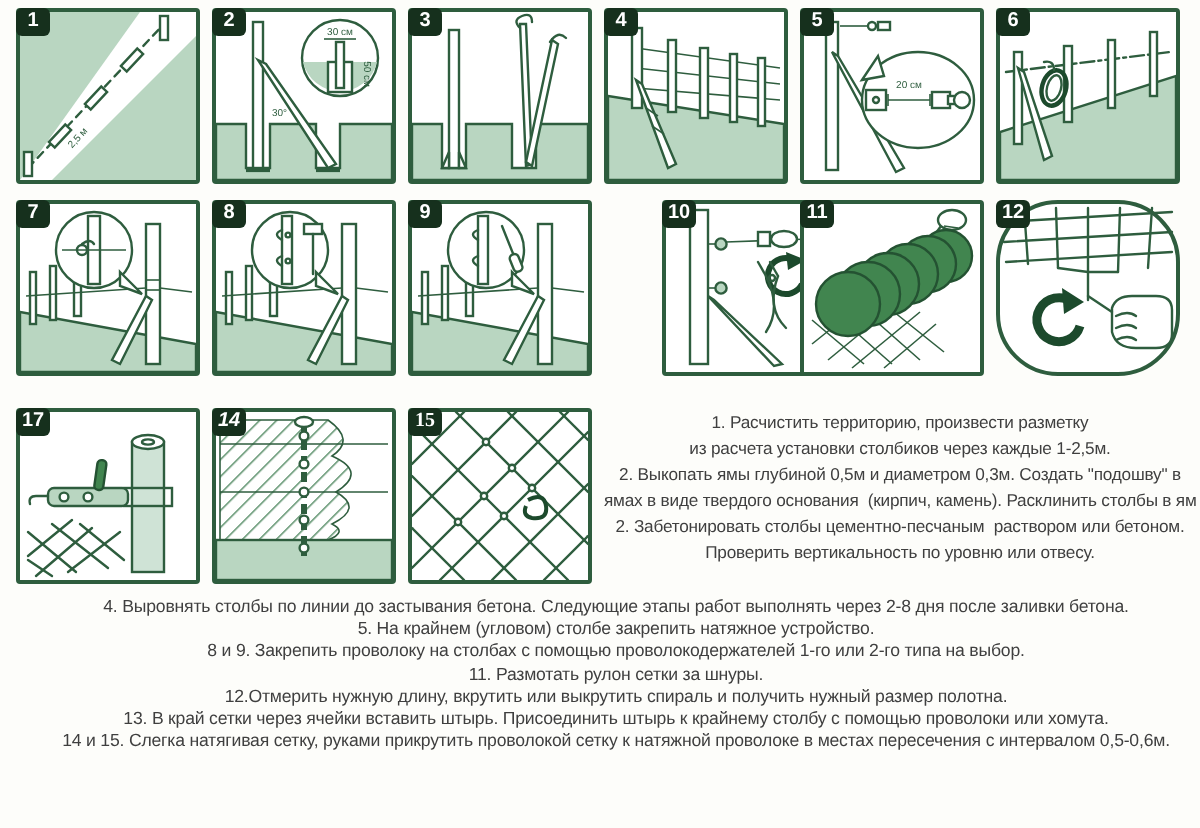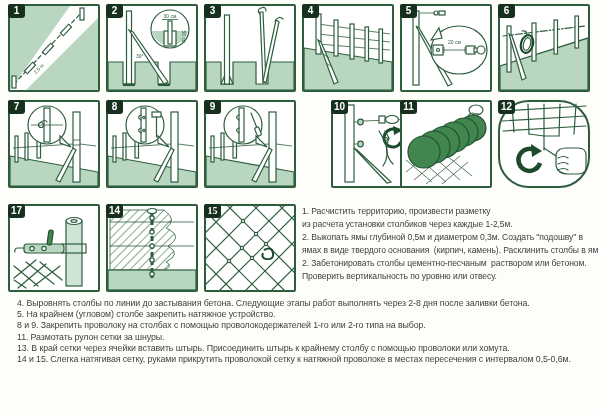--- a/index.html
+++ b/index.html
@@ -19,21 +19,21 @@
   svg .pf{fill:#cfe3d6;stroke:#2e5d3e;stroke-width:1.2;}
   svg .roll{fill:#41854f;stroke:#245232;stroke-width:1.2;}
   svg .dkl{stroke:#1c4a2c;fill:none;}
   svg .dkf{fill:#1c4a2c;stroke:none;}
   svg text{fill:#2e5d3e;font-family:"Liberation Sans",sans-serif;}
   svg .dim{font-size:5px;}
   .steps-right{position:absolute;left:302px;top:205px;width:296px;color:#3f3f3f;
                font-size:8.6px;line-height:13px;letter-spacing:-0.1px;}
   .steps-bottom{position:absolute;left:17px;top:298px;width:582px;color:#3f3f3f;
                 font-size:8.8px;line-height:11.2px;letter-spacing:-0.1px;}
-  .steps-right div,.steps-bottom div{white-space:pre;overflow:hidden;}
+  .steps-right div,.steps-bottom div{white-space:pre;overflow:hidden;text-align:center;}
 </style>
 </head>
 <body>
 
 <div class="page">
 
   <div class="panel green" style="left:8px;top:4px;">
     <span class="badge">1</span>
     <svg class="illus" viewBox="0 0 88 84">
       <polygon points="0,84 60,0 88,0 88,12 16,84" fill="#fff"></polygon>
@@ -302,21 +302,21 @@
       <rect x="14" y="38" width="40" height="9" rx="3" class="gf"></rect>
       <circle cx="22" cy="42.5" r="2.2" class="wf"></circle>
       <circle cx="34" cy="42.5" r="2.2" class="wf"></circle>
       <g transform="rotate(8 40 31)">
           <rect x="38" y="24" width="4.5" height="15" rx="2" class="roll"></rect>
         </g>
       <path class="ln" d="M14,42 h-6 q-4,0 -3,4"></path>
     </svg>
   </div>
 
-  <div class="panel" style="left:106px;top:204px;">
+  <div class="panel" style="left:106px;top:204px;font-style:italic;">
     <span class="badge">14</span>
     <svg class="illus" viewBox="0 0 88 84">
       <defs>
         <pattern id="hatch14" width="6" height="6" patternUnits="userSpaceOnUse" patternTransform="rotate(45)">
           <line x1="0" y1="0" x2="0" y2="6" stroke="#5a8f6a" stroke-width="1.5"></line>
         </pattern>
       </defs>
       <path d="M2,4 L56,4 Q70,14 58,22 Q76,30 60,40 Q74,48 58,56 Q66,60 56,64 L2,64 Z" fill="url(#hatch14)" stroke="#2e5d3e" stroke-width="0.8"></path>
       <rect x="0" y="64" width="88" height="20" class="gf"></rect>
       <line x1="2" y1="16" x2="86" y2="16" class="th"></line>
@@ -365,17 +365,18 @@
     <div>ямах в виде твердого основания  (кирпич, камень). Расклинить столбы в ямах.</div>
     <div>2. Забетонировать столбы цементно-песчаным  раствором или бетоном.</div>
     <div>Проверить вертикальность по уровню или отвесу.</div>
   </div>
 
   <div class="steps-bottom">
     <div>4. Выровнять столбы по линии до застывания бетона. Следующие этапы работ выполнять через 2-8 дня после заливки бетона.</div>
     <div>5. На крайнем (угловом) столбе закрепить натяжное устройство.</div>
     <div>8 и 9. Закрепить проволоку на столбах с помощью проволокодержателей 1-го или 2-го типа на выбор.</div>
     <div>11. Размотать рулон сетки за шнуры.</div>
+    <div>12.Отмерить нужную длину, вкрутить или выкрутить спираль и получить нужный размер полотна.</div>
     <div>13. В край сетки через ячейки вставить штырь. Присоединить штырь к крайнему столбу с помощью проволоки или хомута.</div>
     <div>14 и 15. Слегка натягивая сетку, руками прикрутить проволокой сетку к натяжной проволоке в местах пересечения с интервалом 0,5-0,6м.</div>
   </div>
 
 </div>
 
 </body></html>

